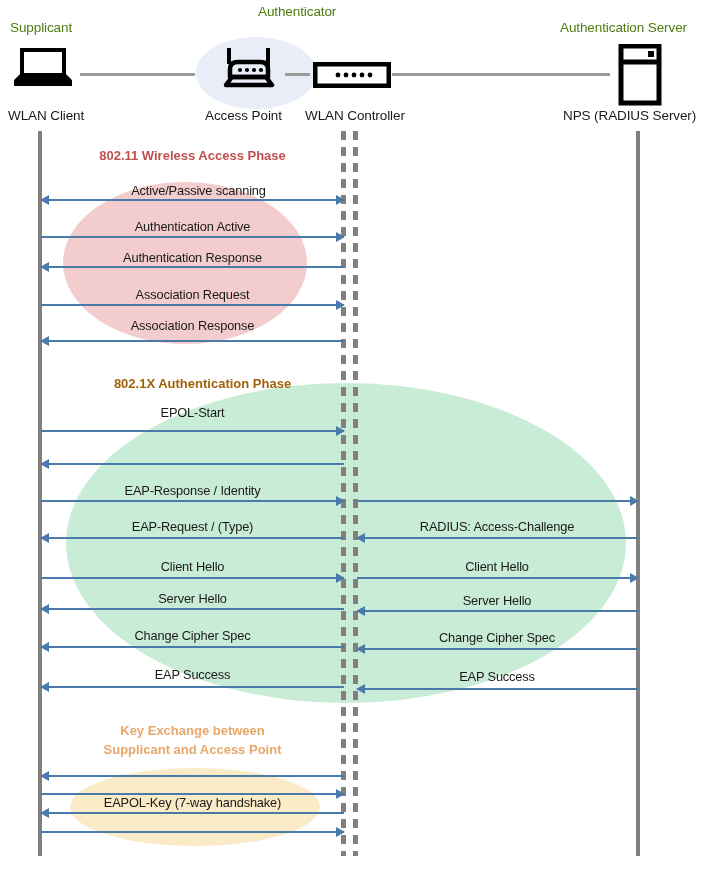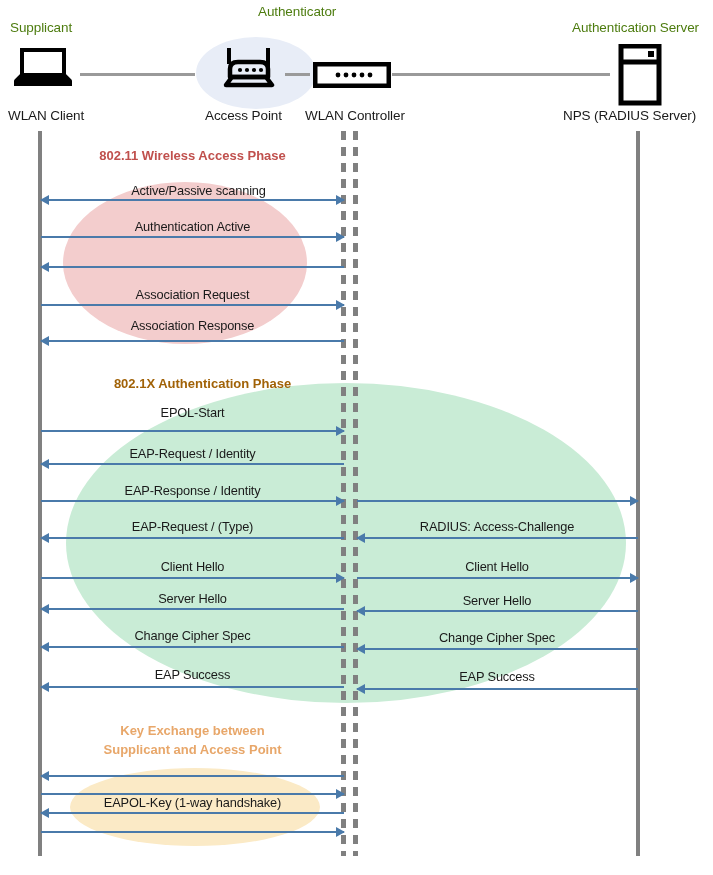--- a/index.html
+++ b/index.html
@@ -125,21 +125,21 @@
 <div id="canvas">
 
   <div class="auth-halo"></div>
 
   <div class="link-line" style="left:80px; top:73px; width:115px;"></div>
   <div class="link-line" style="left:285px; top:73px; width:25px;"></div>
   <div class="link-line" style="left:392px; top:73px; width:218px;"></div>
 
   <div class="hdr-label" style="left:10px; top:20px;">Supplicant</div>
   <div class="hdr-label" style="left:258px; top:4px;">Authenticator</div>
-  <div class="hdr-label" style="left:560px; top:20px;margin-left:12px;">Authentication Server</div>
+  <div class="hdr-label" style="left:560px; top:20px;">Authentication Server</div>
 
   <div class="icon-wrap" style="left:12px; top:48px;">
     <svg width="62" height="42" viewBox="0 0 62 42">
       <rect x="10" y="2" width="42" height="27" fill="none" stroke="#000" stroke-width="4"></rect>
       <path d="M4 33 L58 33 L52 27 L10 27 Z" fill="none" stroke="#000" stroke-width="4" stroke-linejoin="round"></path>
       <rect x="2" y="33" width="58" height="5" fill="#000"></rect>
     </svg>
   </div>
 
   <div class="icon-wrap" style="left:216px; top:47px;">
@@ -193,20 +193,21 @@
       <div class="head-l"></div>
       <div class="head-r"></div>
   </div>
 
   <div class="msg-label" style="left:40px; top:219px; width:305px;">Authentication Active</div>
   <div class="arrow" style="left:41px; top:236px; width:303px;">
     <div class="shaft"></div>
       <div class="head-r"></div>
   </div>
 
+  <div class="msg-label" style="left:40px; top:250px; width:305px;">Authentication Response</div>
   <div class="arrow" style="left:41px; top:266px; width:303px;">
     <div class="shaft"></div>
       <div class="head-l"></div>
   </div>
 
   <div class="msg-label" style="left:40px; top:287px; width:305px;">Association Request</div>
   <div class="arrow" style="left:41px; top:304px; width:303px;">
     <div class="shaft"></div>
       <div class="head-r"></div>
   </div>
@@ -219,21 +220,20 @@
 
   <div class="phase-ellipse ellipse-dot1x" style="left:66px; top:383px; width:560px; height:320px;"></div>
   <div class="phase-title" style="left:40px; top:374px; width:325px; color:#a16207;">802.1X Authentication Phase</div>
 
   <div class="msg-label" style="left:40px; top:405px; width:305px;">EPOL-Start</div>
   <div class="arrow" style="left:41px; top:430px; width:303px;">
     <div class="shaft"></div>
       <div class="head-r"></div>
   </div>
 
-  <div class="msg-label" style="left:40px; top:446px; width:305px;">EAP-Request / Identity</div>
   <div class="arrow" style="left:41px; top:463px; width:303px;">
     <div class="shaft"></div>
       <div class="head-l"></div>
   </div>
 
   <div class="msg-label" style="left:40px; top:483px; width:305px;">EAP-Response / Identity</div>
   <div class="arrow" style="left:41px; top:500px; width:303px;">
     <div class="shaft"></div>
       <div class="head-r"></div>
   </div>
@@ -310,21 +310,21 @@
   <div class="arrow" style="left:41px; top:775px; width:303px;">
     <div class="shaft"></div>
       <div class="head-l"></div>
   </div>
 
   <div class="arrow" style="left:41px; top:793px; width:303px;">
     <div class="shaft"></div>
       <div class="head-r"></div>
   </div>
 
-  <div class="msg-label" style="left:40px; top:795px; width:305px;">EAPOL-Key (1-way handshake)</div>
+  <div class="msg-label" style="left:40px; top:795px; width:305px;">EAPOL-Key (7-way handshake)</div>
   <div class="arrow" style="left:41px; top:812px; width:303px;">
     <div class="shaft"></div>
       <div class="head-l"></div>
   </div>
 
   <div class="arrow" style="left:41px; top:831px; width:303px;">
     <div class="shaft"></div>
       <div class="head-r"></div>
   </div>
 

